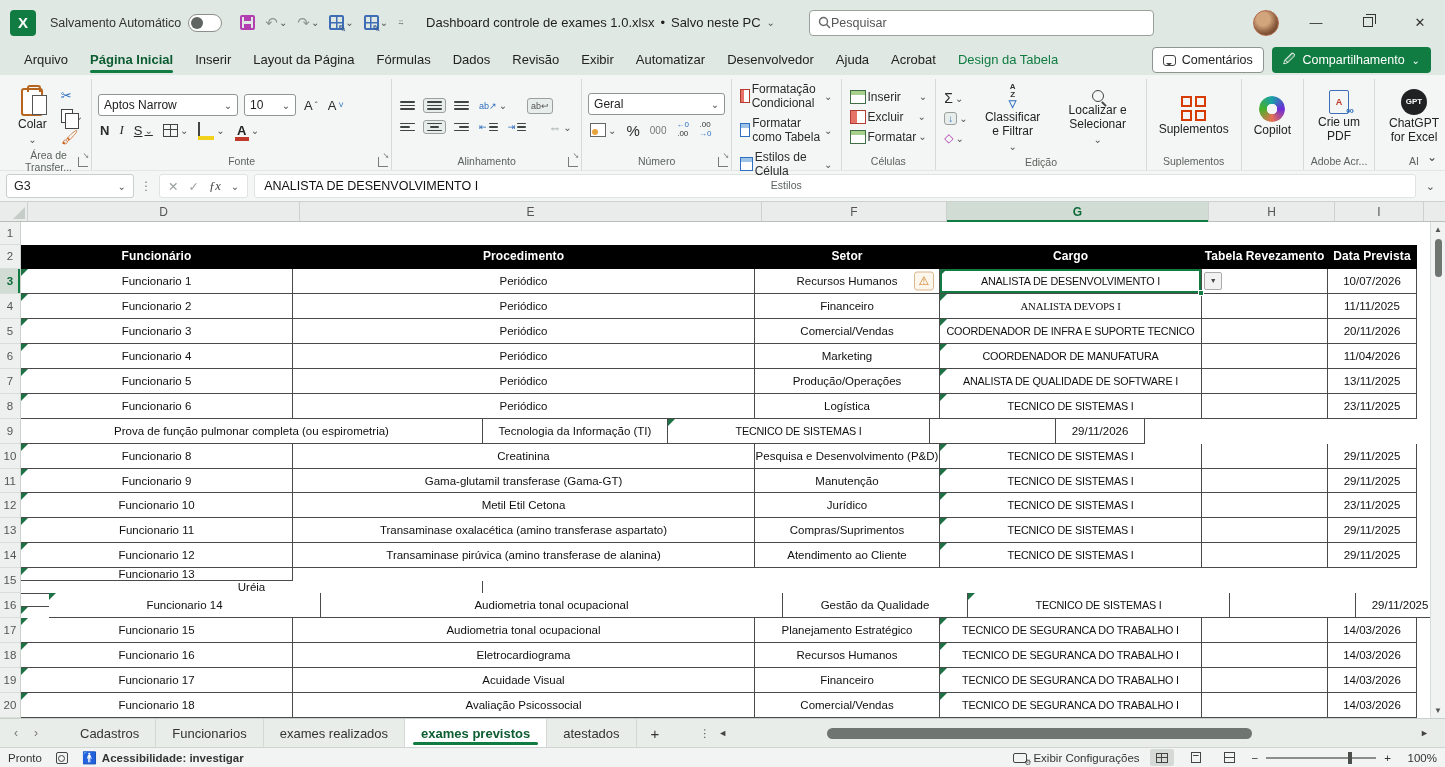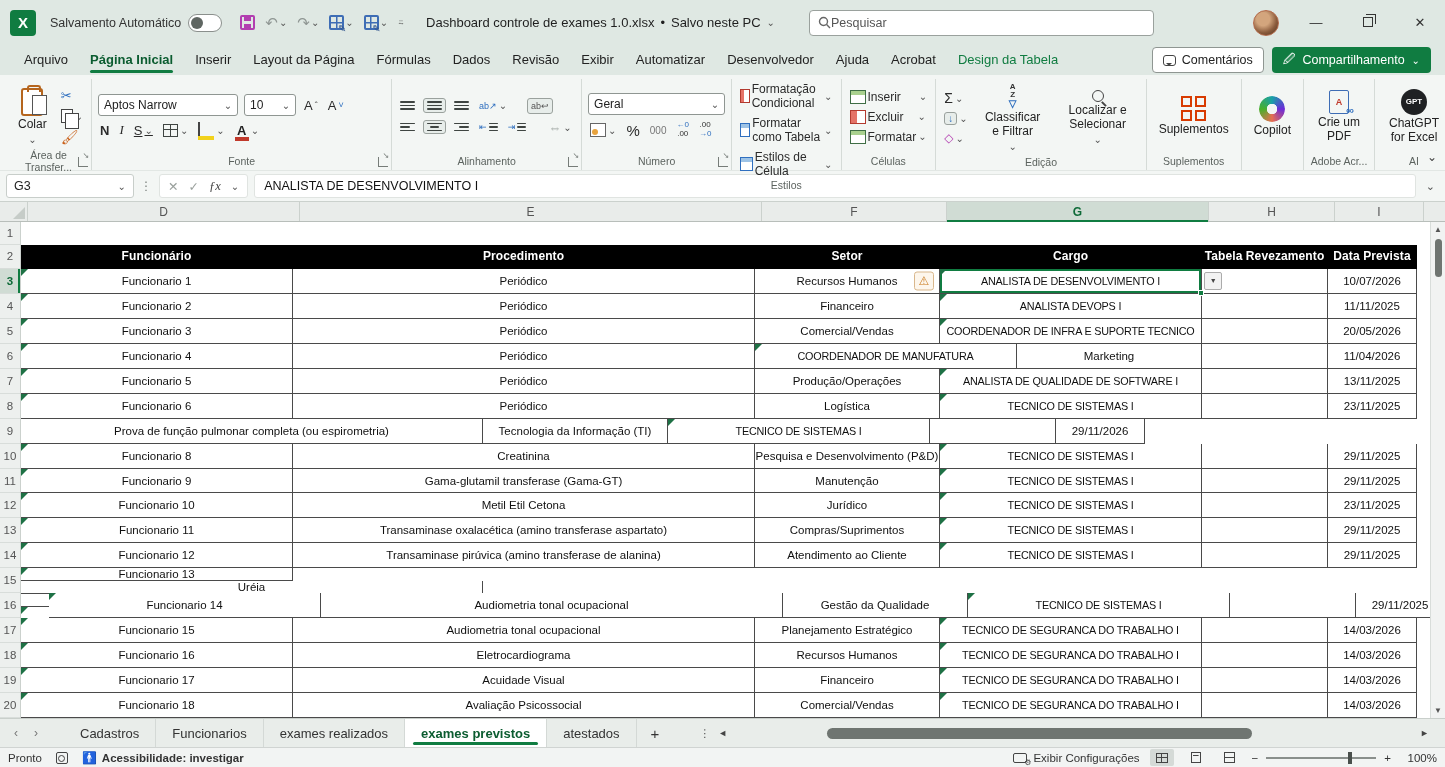--- a/index.html
+++ b/index.html
@@ -612,37 +612,37 @@
           <div class="g-cell" style="width: 462px;">Periódico</div>
           <div class="g-cell" style="width: 185px;">Recursos Humanos<span class="warn-btn">⚠</span></div>
           <div class="g-cell cargo sel-cell" style="width: 262px;">ANALISTA DE DESENVOLVIMENTO I<span class="tri"></span><span class="fillhandle"></span><span class="dv-btn">▼</span></div>
           <div class="g-cell" style="width: 126px;"></div>
           <div class="g-cell" style="width: 89px;">10/07/2026</div>
         </div>
         <div class="g-row" style="height: 25px;">
           <div class="g-cell" style="width: 272px;">Funcionario 2<span class="tri"></span></div>
           <div class="g-cell" style="width: 462px;">Periódico</div>
           <div class="g-cell" style="width: 185px;">Financeiro</div>
-          <div class="g-cell cargo" style="width: 262px;">ANALISTA DEVOPS I<span class="tri"></span></div>
+          <div class="g-cell cargo" style="width: 262px; font-family: Liberation Serif, serif;">ANALISTA DEVOPS I<span class="tri"></span></div>
           <div class="g-cell" style="width: 126px;"></div>
           <div class="g-cell" style="width: 89px;">11/11/2025</div>
         </div>
         <div class="g-row" style="height: 25px;">
           <div class="g-cell" style="width: 272px;">Funcionario 3<span class="tri"></span></div>
           <div class="g-cell" style="width: 462px;">Periódico</div>
           <div class="g-cell" style="width: 185px;">Comercial/Vendas</div>
           <div class="g-cell cargo" style="width: 262px;">COORDENADOR DE INFRA E SUPORTE TECNICO<span class="tri"></span></div>
           <div class="g-cell" style="width: 126px;"></div>
-          <div class="g-cell" style="width: 89px;">20/05/2026</div>
+          <div class="g-cell" style="width: 89px;">20/11/2026</div>
         </div>
         <div class="g-row" style="height: 25px;">
           <div class="g-cell" style="width: 272px;">Funcionario 4<span class="tri"></span></div>
           <div class="g-cell" style="width: 462px;">Periódico</div>
+          <div class="g-cell" style="width: 185px;">Marketing</div>
           <div class="g-cell cargo" style="width: 262px;">COORDENADOR DE MANUFATURA<span class="tri"></span></div>
-          <div class="g-cell" style="width: 185px;">Marketing</div>
           <div class="g-cell" style="width: 126px;"></div>
           <div class="g-cell" style="width: 89px;">11/04/2026</div>
         </div>
         <div class="g-row" style="height: 25px;">
           <div class="g-cell" style="width: 272px;">Funcionario 5<span class="tri"></span></div>
           <div class="g-cell" style="width: 462px;">Periódico</div>
           <div class="g-cell" style="width: 185px;">Produção/Operações</div>
           <div class="g-cell cargo" style="width: 262px;">ANALISTA DE QUALIDADE DE SOFTWARE I<span class="tri"></span></div>
           <div class="g-cell" style="width: 126px;"></div>
           <div class="g-cell" style="width: 89px;">13/11/2025</div>

